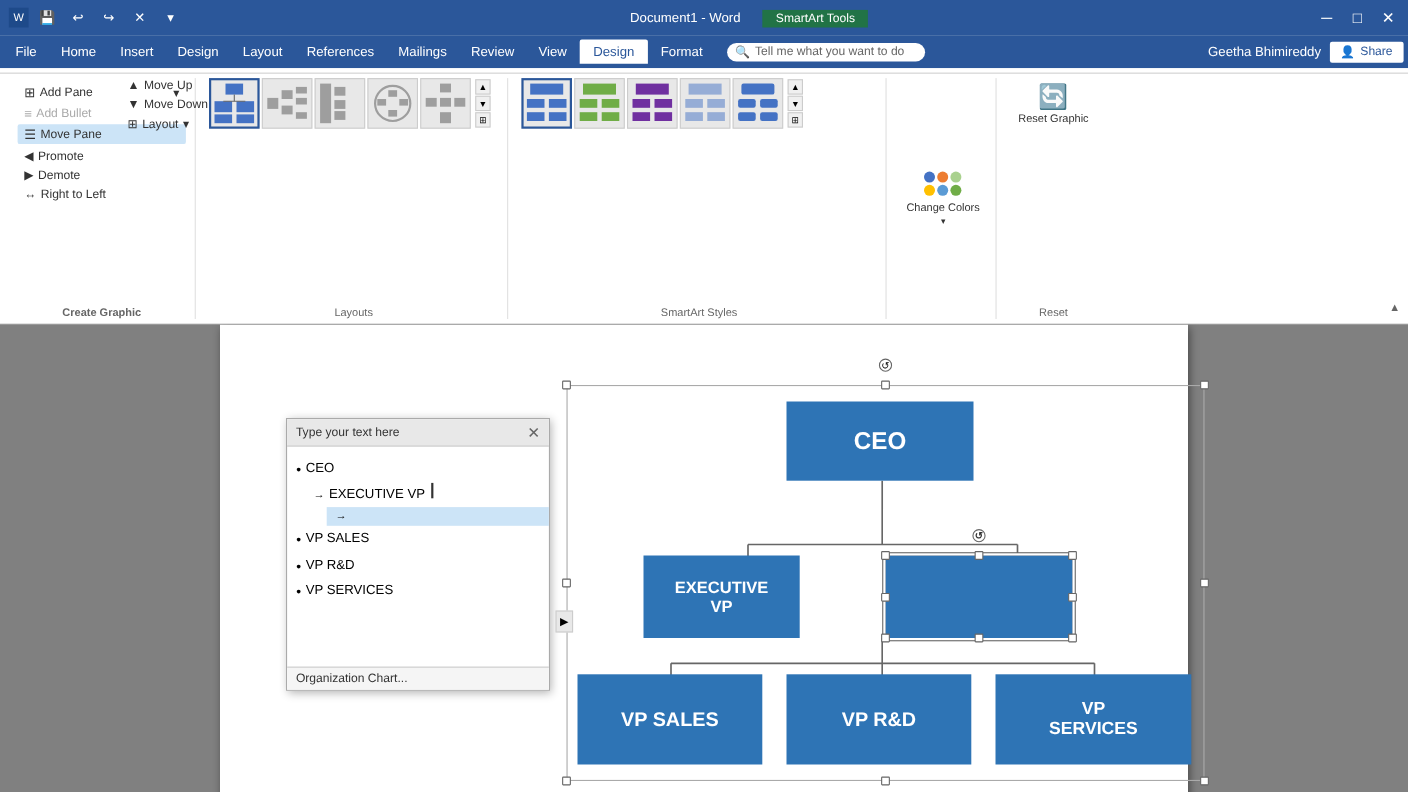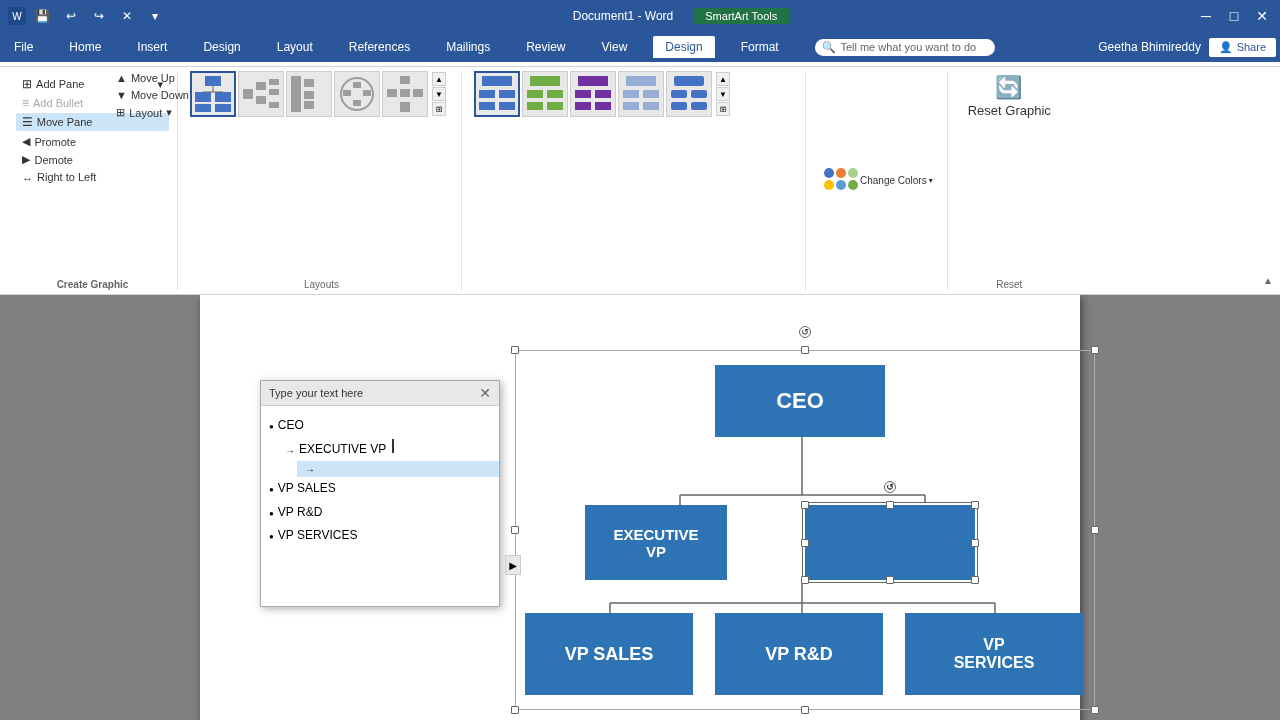--- a/index.html
+++ b/index.html
@@ -23,21 +23,21 @@
     .qat-btn { width: 22px; height: 22px; display: flex; align-items: center; justify-content: center; cursor: pointer; color: white; font-size: 12px; }
     .smartart-tools-label { background: #217346; padding: 2px 12px; font-size: 11px; }
 
     
     .menu-bar {
       height: 30px;
       background: #2b579a;
       display: flex;
       align-items: center;
       padding: 0 4px;
-      gap: 16px;
+      gap: 2px;
     }
     .menu-item {
       padding: 4px 10px;
       color: white;
       font-size: 12px;
       cursor: pointer;
       border-radius: 2px;
     }
     .menu-item.design-active { background: white; color: #2b579a; border-radius: 2px 2px 0 0; }
     .tell-me { display: flex; align-items: center; background: white; border-radius: 10px; padding: 2px 8px; color: #666; font-size: 11px; gap: 4px; margin-left: 10px; width: 180px; }
@@ -93,21 +93,21 @@
     .layout-scroll-btn { width: 14px; height: 14px; background: #f0f0f0; border: 1px solid #ccc; display: flex; align-items: center; justify-content: center; cursor: pointer; font-size: 8px; }
 
     
     .styles-grid { display: flex; align-items: center; gap: 2px; }
     .style-thumb { width: 46px; height: 46px; border: 1px solid #ccc; background: #e8e8e8; display: flex; align-items: center; justify-content: center; cursor: pointer; }
     .style-thumb.active { border: 2px solid #2b579a; }
 
     
     .change-colors-btn {
       display: flex;
-      flex-direction: row;
+      flex-direction: column;
       align-items: center;
       gap: 2px;
       padding: 4px 6px;
       cursor: pointer;
       border-radius: 2px;
       font-size: 10px;
       color: #333;
     }
 
     
@@ -424,20 +424,21 @@
             <rect x="2" y="28" width="16" height="8" fill="#4472c4" rx="2"></rect>
             <rect x="22" y="28" width="16" height="8" fill="#4472c4" rx="2"></rect>
           </svg>
         </div>
         <div class="layout-scroll">
           <div class="layout-scroll-btn">▲</div>
           <div class="layout-scroll-btn">▼</div>
           <div class="layout-scroll-btn">⊞</div>
         </div>
       </div>
+      <div class="ribbon-group-label">SmartArt Styles</div>
     </div>
 
     <div class="ribbon-group" style="min-width:70px; align-items:center; justify-content:center;">
       <div class="change-colors-btn" style="align-items:center;">
         <div style="display:grid; grid-template-columns: repeat(3,10px); gap:2px; margin-bottom:4px;">
           <div style="width:10px;height:10px;border-radius:50%;background:#4472c4;"></div>
           <div style="width:10px;height:10px;border-radius:50%;background:#ed7d31;"></div>
           <div style="width:10px;height:10px;border-radius:50%;background:#a9d18e;"></div>
           <div style="width:10px;height:10px;border-radius:50%;background:#ffc000;"></div>
           <div style="width:10px;height:10px;border-radius:50%;background:#5b9bd5;"></div>
@@ -446,21 +447,21 @@
         <span style="font-size:10px; text-align:center;">Change Colors</span>
         <span style="font-size:8px;">▾</span>
       </div>
     </div>
 
     <div class="ribbon-group" style="min-width:70px; align-items:center; border-right:none;">
       <div class="reset-btn">
         <div style="font-size:22px; position:relative;">
           <span>🔄</span>
         </div>
-        <span style="font-size:13px; text-align:center; white-space:pre-wrap;">Reset Graphic</span>
+        <span style="font-size:10px; text-align:center; white-space:pre-wrap;">Reset Graphic</span>
       </div>
       <div class="ribbon-group-label">Reset</div>
     </div>
 
     <div class="ribbon-collapse" style="position:absolute; right:4px; bottom:4px;">▲</div>
   </div>
 </div>
 
 <div class="main-area" style="height: 518px; position:relative;">
 
@@ -493,20 +494,23 @@
           </div>
           <div class="text-pane-item level1">
             <span class="bullet">●</span>
             <span>VP R&amp;D</span>
           </div>
           <div class="text-pane-item level1">
             <span class="bullet">●</span>
             <span>VP SERVICES</span>
           </div>
         </div>
+        <div class="text-pane-footer">
+          <span>Organization Chart...</span>
+        </div>
       </div>
 
       <div style="position:absolute; left:305px; top:260px; z-index:11; background:#e8e8e8; border:1px solid #ccc; width:16px; height:20px; display:flex; align-items:center; justify-content:center; cursor:pointer; font-size:10px;">▶</div>
 
       <div style="position:absolute; top:55px; left:315px; width:580px; height:360px;">
 
         <div style="position:absolute; top:0; left:0; right:0; bottom:0; border:1px solid #aaa;"></div>
 
         <div class="selection-handle" style="top:-4px; left:-4px;"></div>
         <div class="selection-handle" style="top:-4px; left:50%; margin-left:-4px;"></div>

